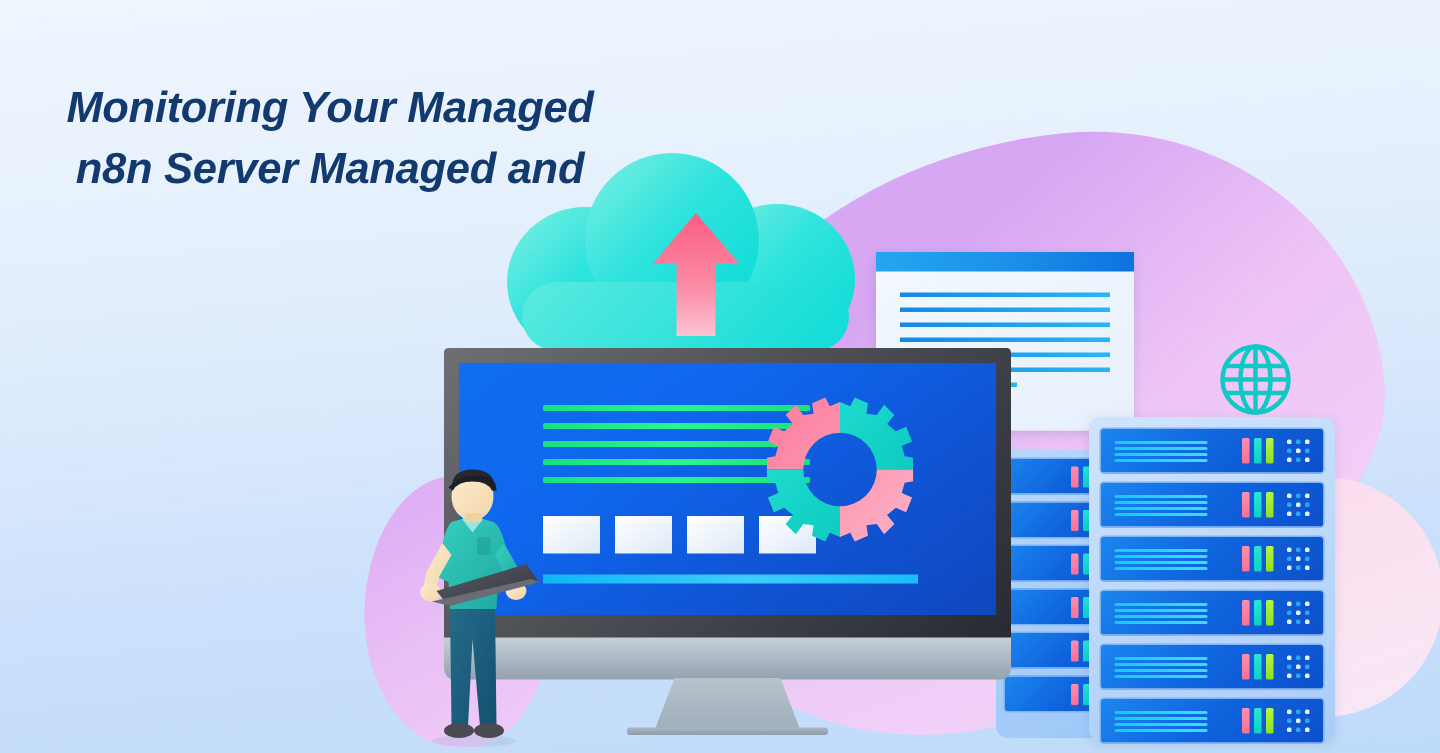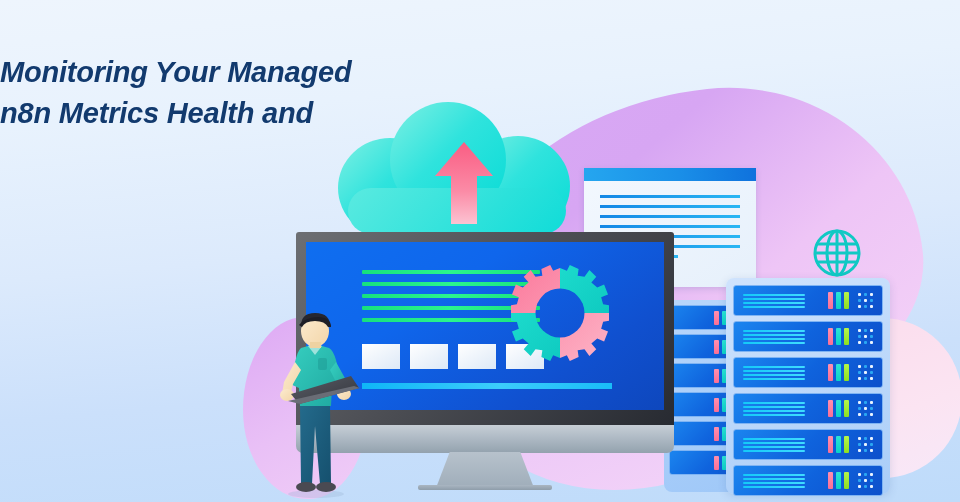--- a/index.html
+++ b/index.html
@@ -10,21 +10,21 @@
   }
   #banner{
     position:relative;width:960px;height:502px;overflow:hidden;
     background:linear-gradient(175deg,#eef5fd 0%,#e8f2fd 22%,#dceafc 48%,#cbe0fb 72%,#bedbfa 100%);
   }
   .layer{position:absolute;}
 
   
   #headline{
     position:absolute;left:0px;top:52px;width:440px;
-    text-align:left;
+    text-align:center;
     z-index:40;
     color:#123a6e;
     font-weight:bold;font-style:italic;
     font-size:29px;line-height:1.42;
     letter-spacing:-0.2px;
   }
   #headline .ln{display:block;white-space:nowrap;}
 
   
   .blob-purple-main{
@@ -577,16 +577,16 @@
     <path d="M42 34 L42 40 L53 40 L53 34 Z" fill="#eed2a2"></path>
 
     <g>
       <path d="M23 86 L83 68 L91 80 L31 96 Z" fill="url(#lapg)"></path>
       <path d="M20 93 L32 96 L92 80 L86 78 Z" fill="#6a6d76"></path>
     </g>
   </svg>
 
   <div id="headline">
     <span class="ln">Monitoring Your Managed</span>
-    <span class="ln">n8n Metrics Health and</span>
+    <span class="ln">n8n Server Managed and</span>
   </div>
 
 </div>
 
 </body></html>

